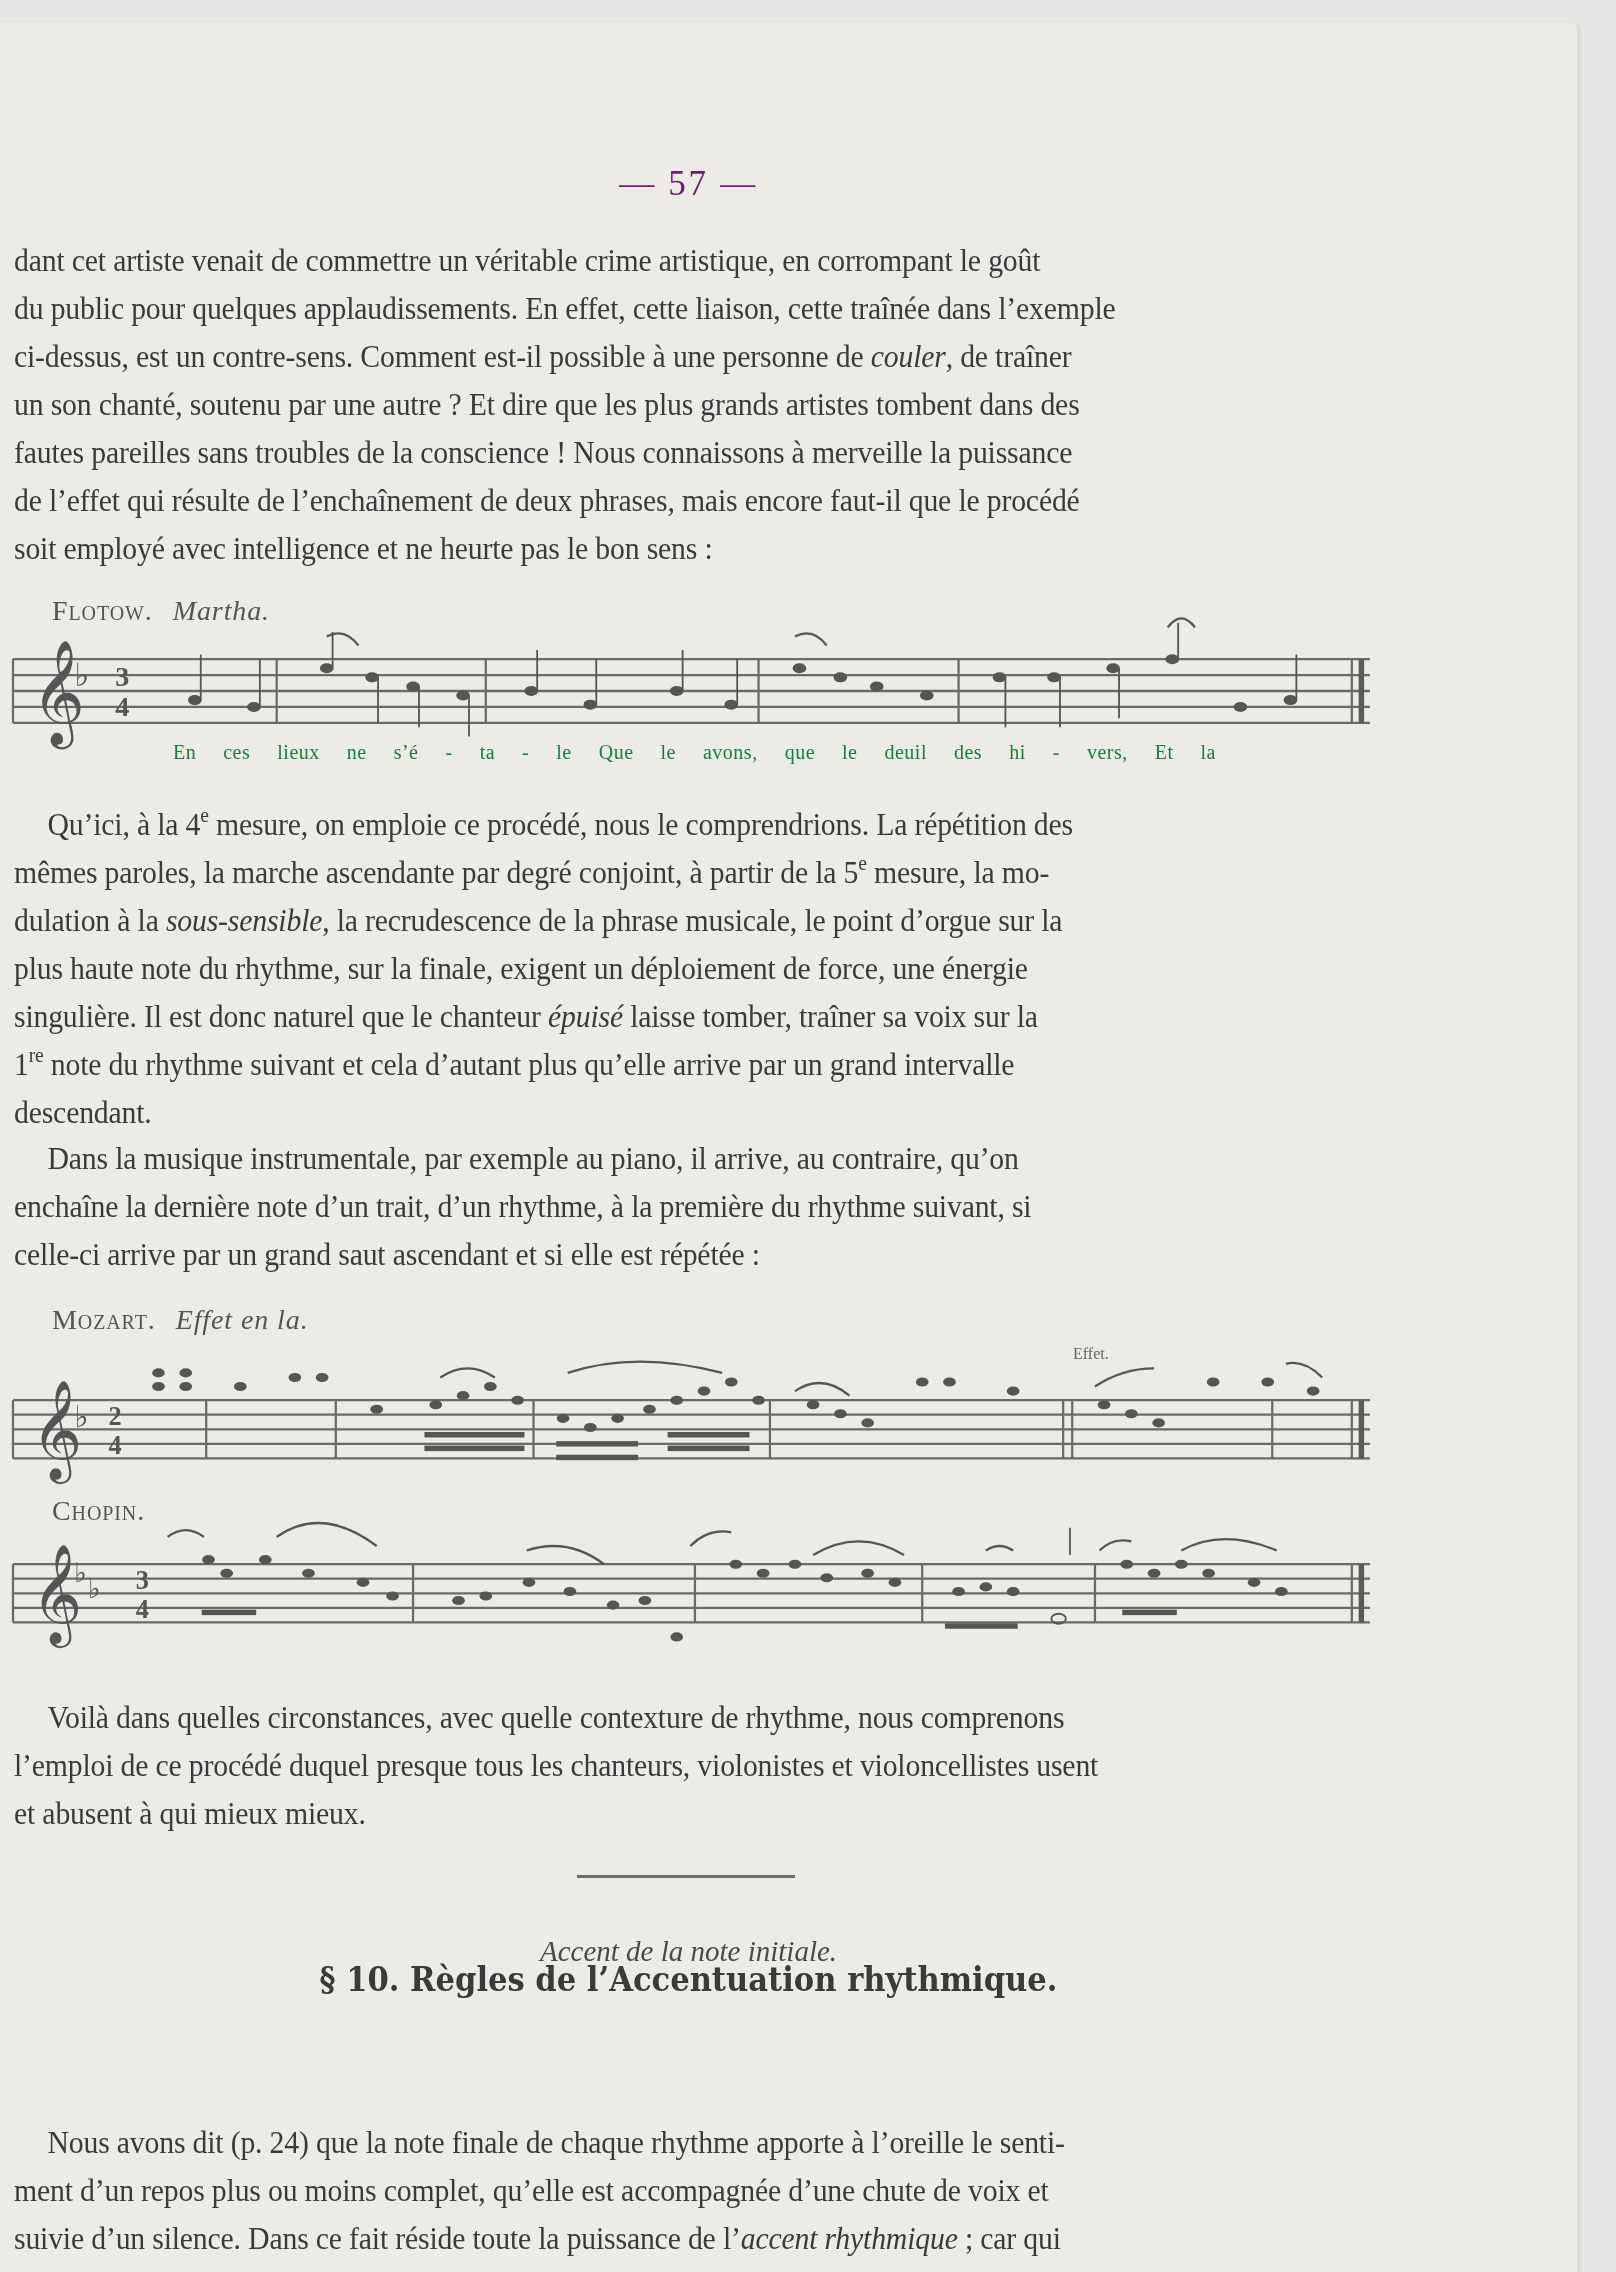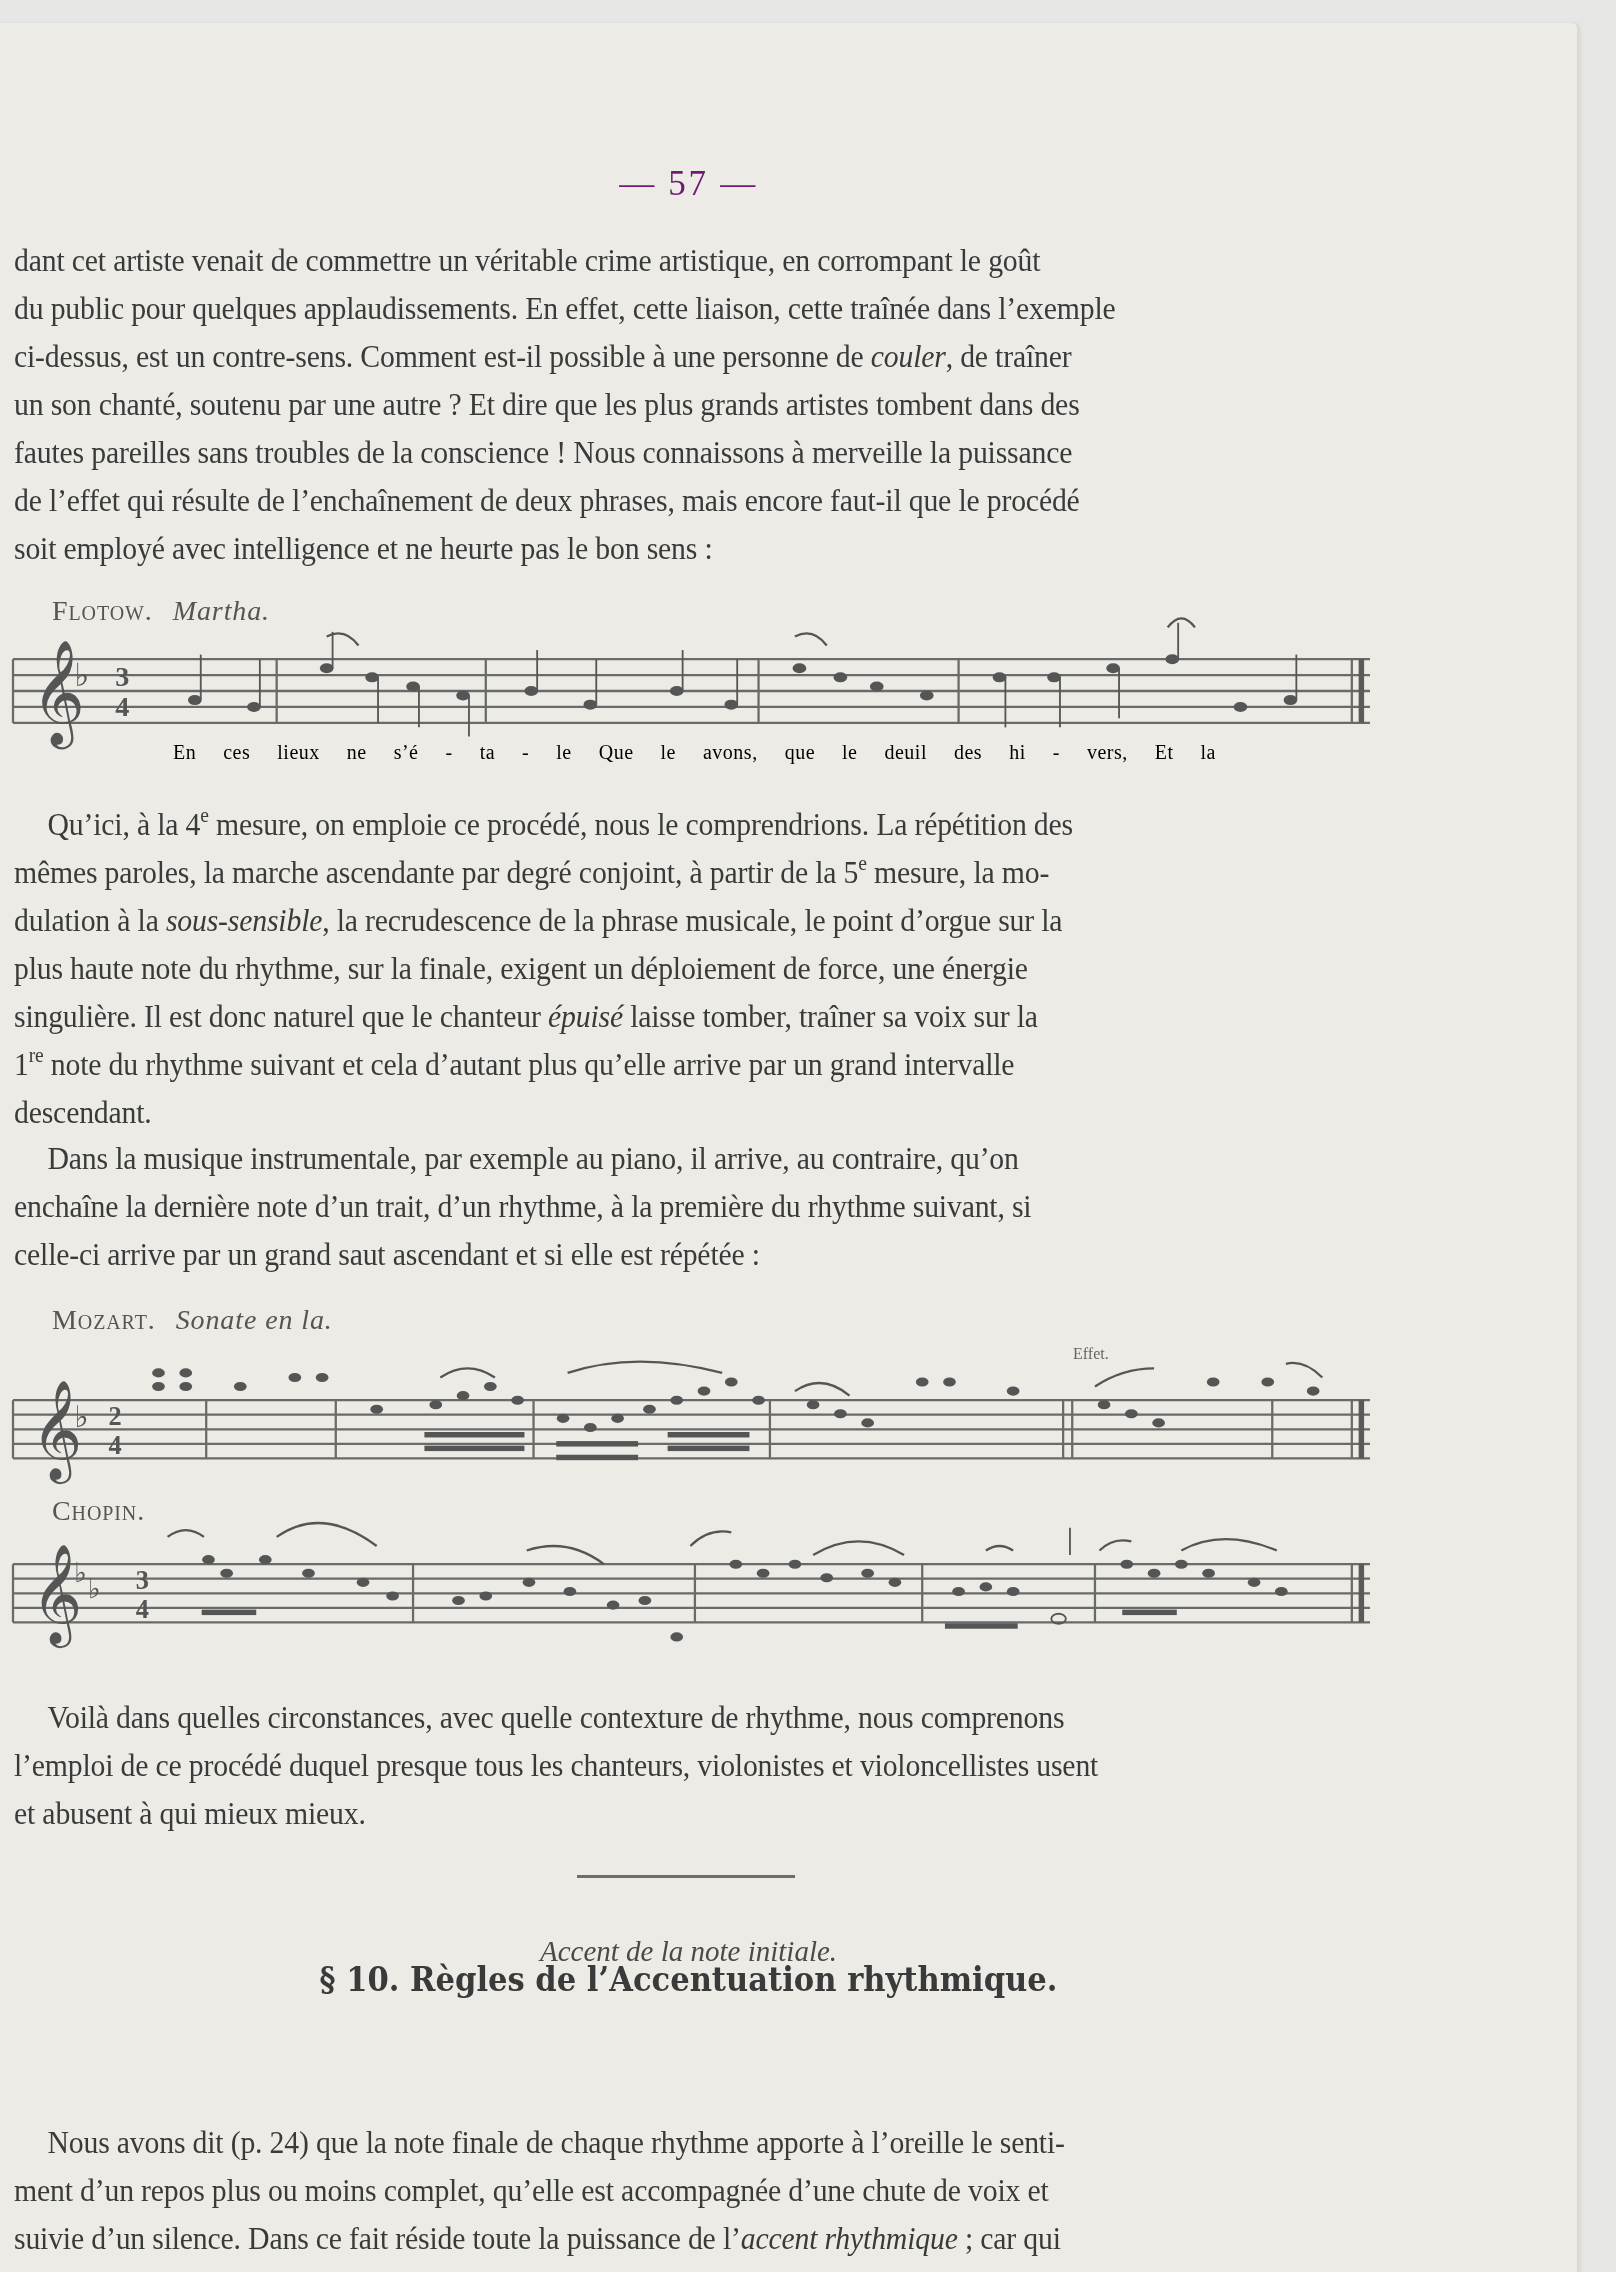--- a/index.html
+++ b/index.html
@@ -39,21 +39,21 @@
     left: 52px; font-size: 28px; color: #555; letter-spacing: 0.9px;
   }
   .example-label .composer { font-variant: small-caps; }
   .example-label .work { font-style: italic; margin-left: 20px; }
   .staff {
     left: 12.7px; width: 1357px; height: 64px;
   }
   .staff svg { position: absolute; left: 0; top: 0; overflow: visible; }
   .lyrics {
     left: 173px; top: 741px; width: 1136px;
-    font-size: 20px; color: #000000; display: flex; letter-spacing: 0.5px;
+    font-size: 20px; color: #15803d; display: flex; letter-spacing: 0.5px;
   }
   .lyrics span { margin-right: 27px; white-space: nowrap; }
   .effet { font-size: 16px; color: #666; }
   .rule {
     left: 577px; top: 1875px; width: 218px; height: 2.7px; background: #6d6d6d;
   }
   .heading {
     left: 0; width: 1377px; text-align: center; top: 1959px;
     font-family: "DejaVu Serif", "Liberation Serif", serif;
     font-weight: bold; font-size: 34px; color: #3a3a3a;
@@ -182,21 +182,21 @@
   <div style="text-indent:0">descendant.</div>
 </div>
 
 <div class="abs para" style="top:1134px;">
   <div style="text-indent:36px">Dans la musique instrumentale, par exemple au piano, il arrive, au contraire, qu’on</div>
   <div>enchaîne la dernière note d’un trait, d’un rhythme, à la première du rhythme suivant, si</div>
   <div>celle-ci arrive par un grand saut ascendant et si elle est répétée :</div>
 </div>
 
 <div class="abs example-label" style="top:1304px;">
-  <span class="composer">Mozart.</span><span class="work">Sonate en la.</span>
+  <span class="composer">Mozart.</span><span class="work">Effet en la.</span>
 </div>
 <div class="abs" style="left:1073px; top:1345px;">
   <span class="effet">Effet.</span>
 </div>
 <div class="abs staff" style="top:1400px;">
   <svg width="1357" height="64" viewBox="0 0 2985 140">
     <g stroke="#6a6a6a" stroke-width="5">
       <line x1="0" y1="0" x2="2985" y2="0"></line>
         <line x1="0" y1="32" x2="2985" y2="32"></line>
       <line x1="0" y1="64" x2="2985" y2="64"></line>

